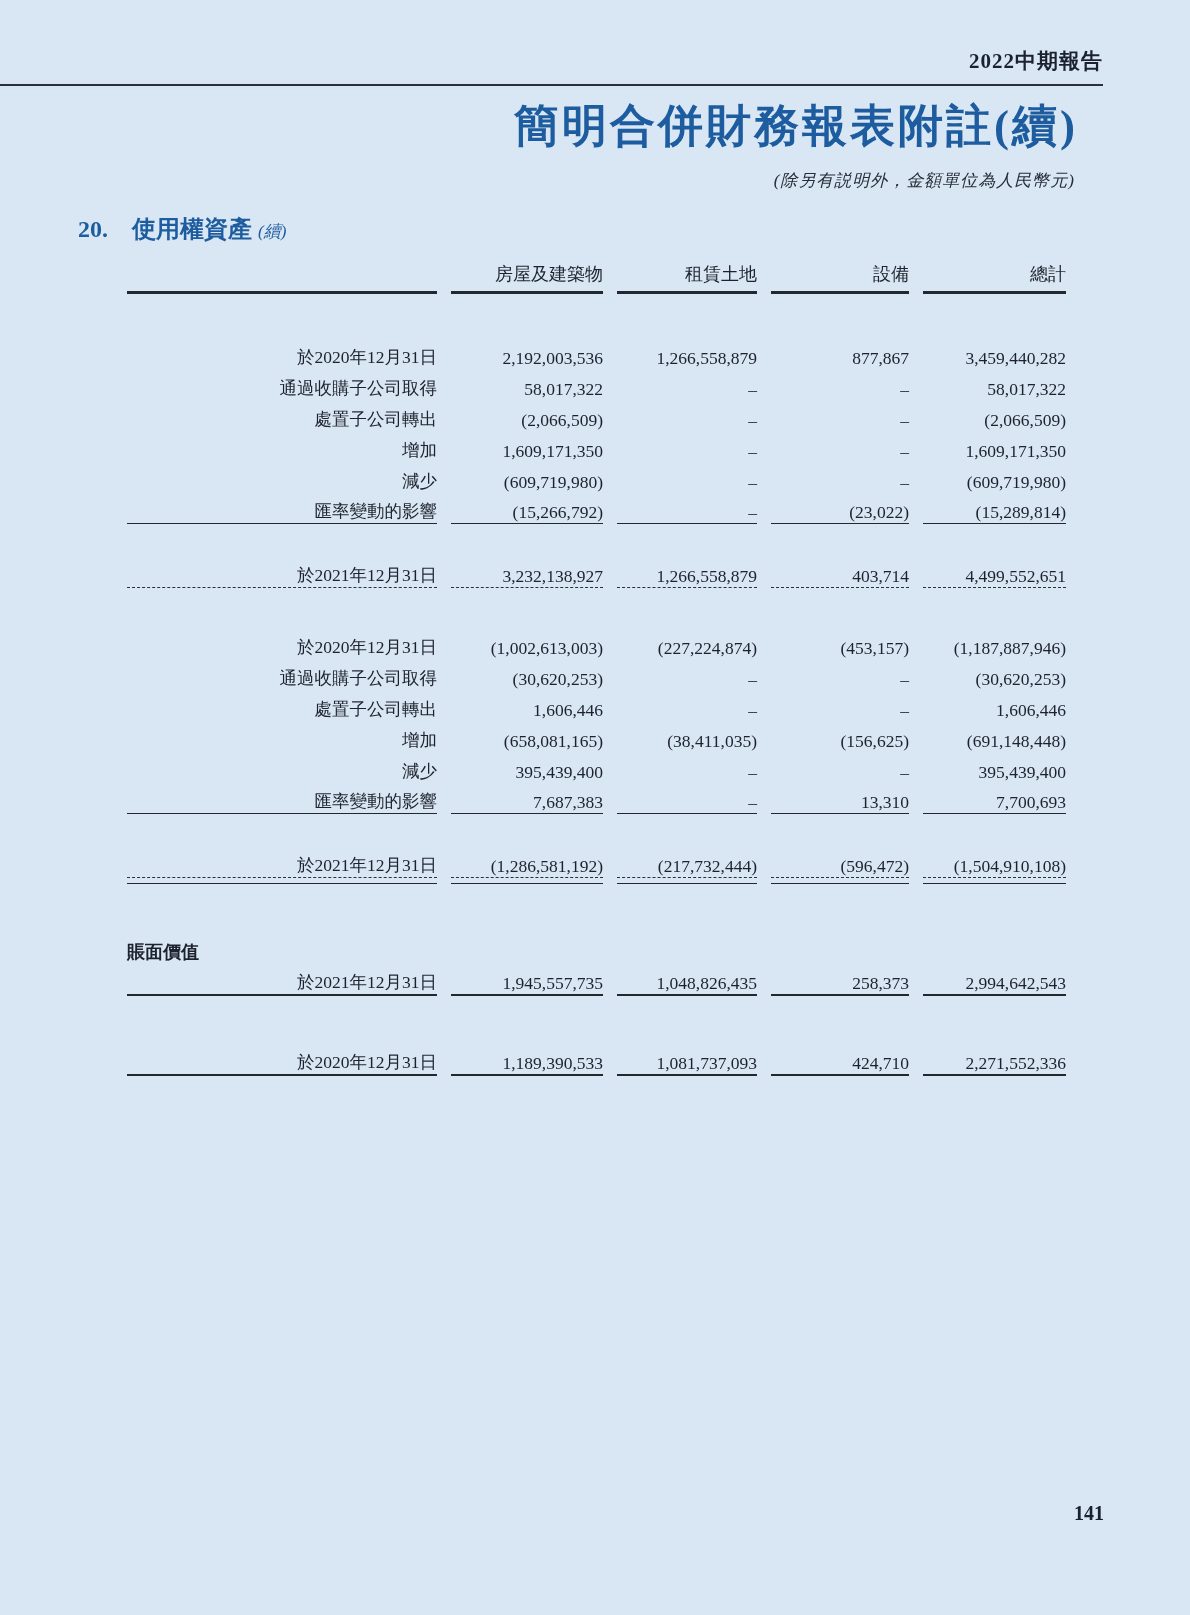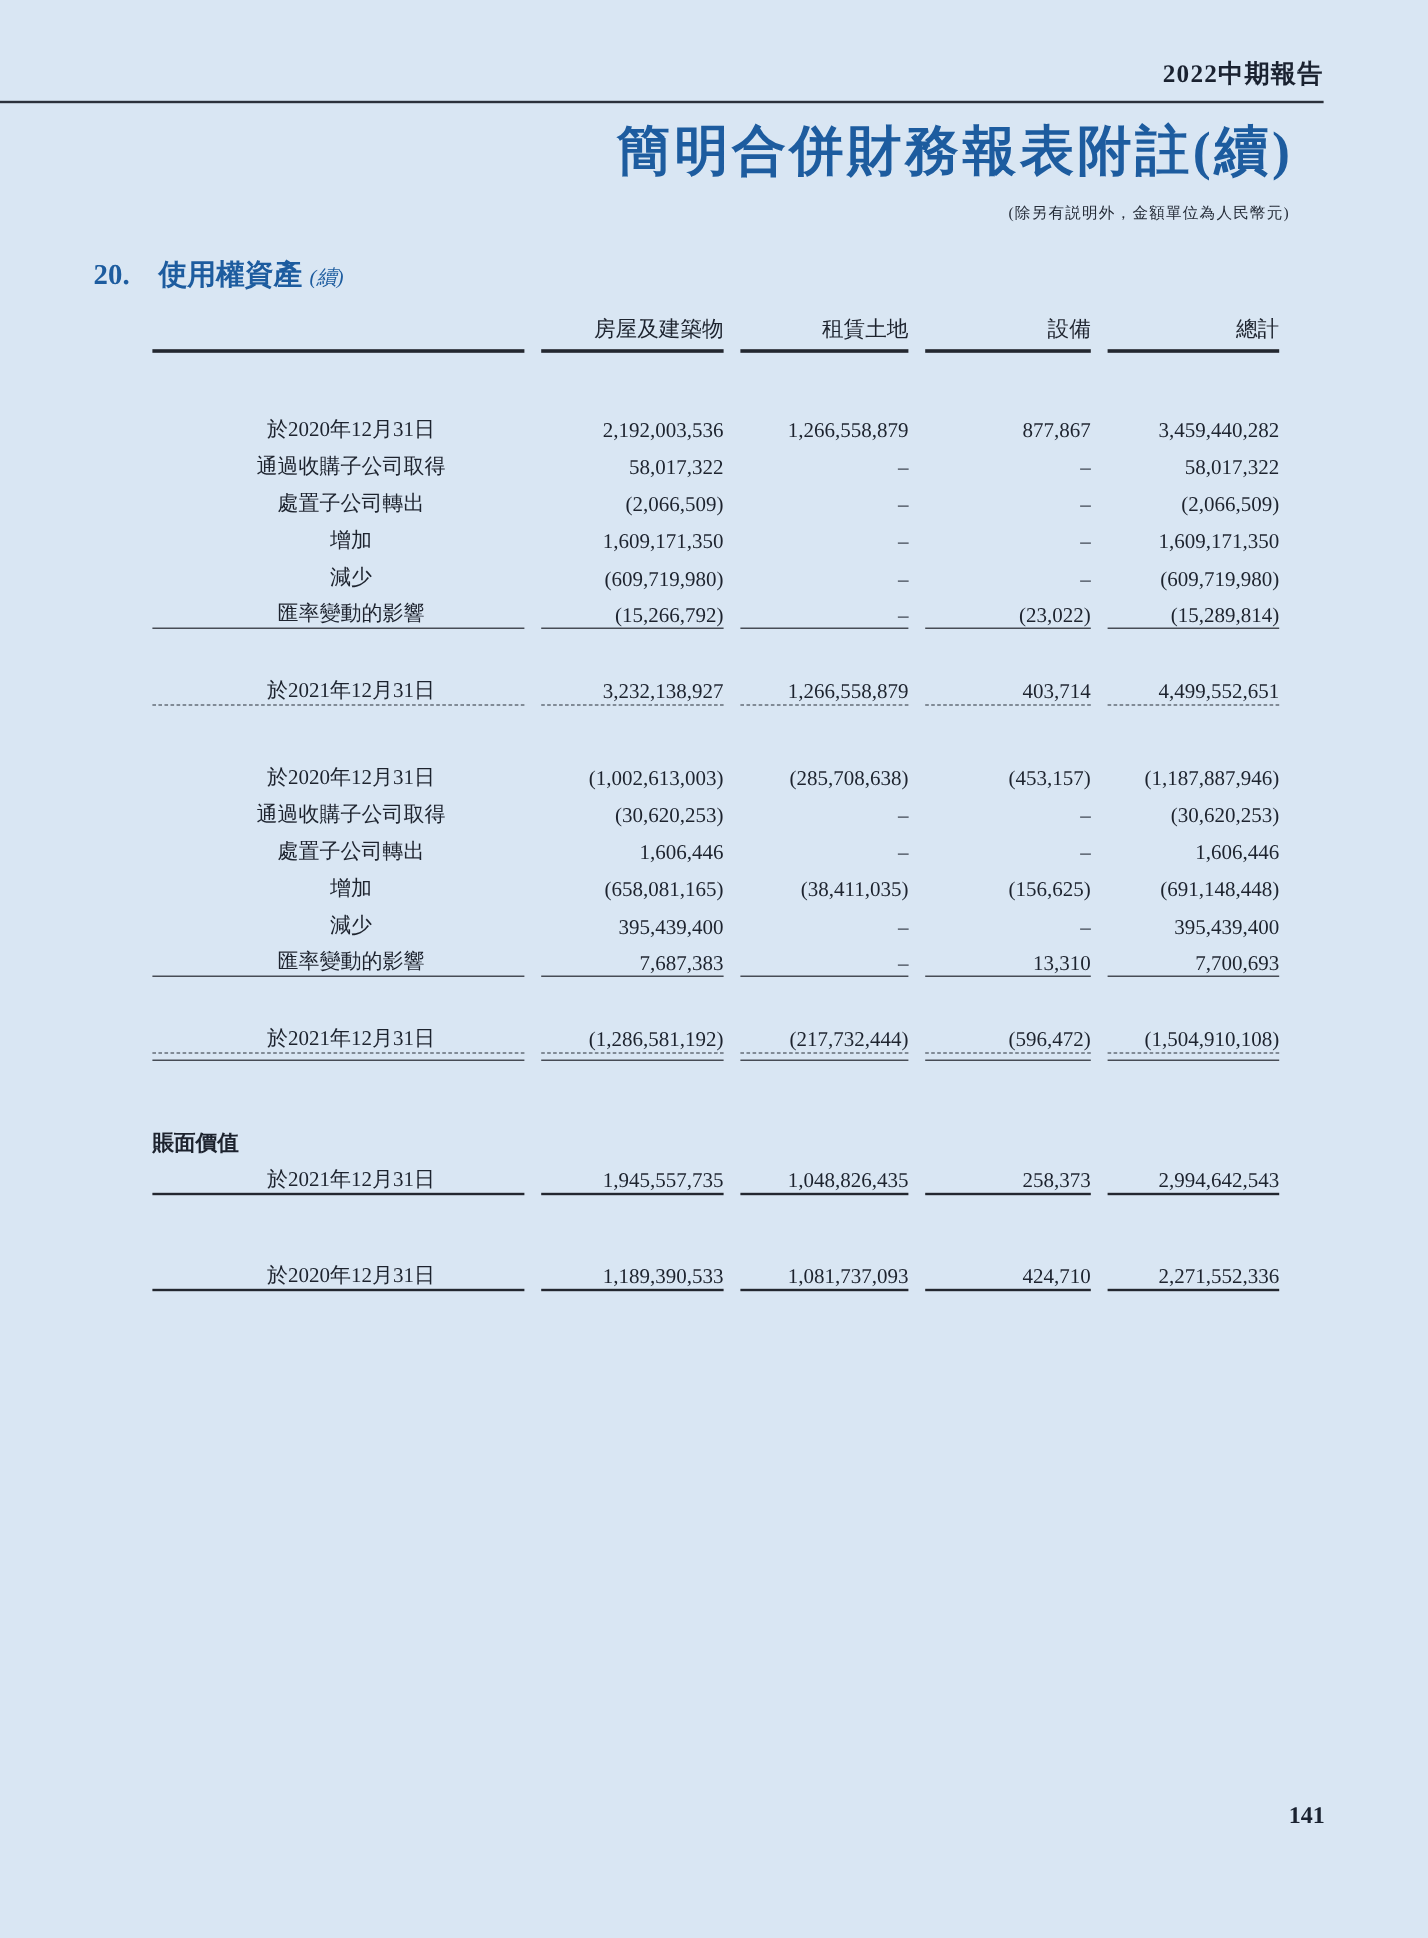--- a/index.html
+++ b/index.html
@@ -19,34 +19,34 @@
     position:absolute;top:84px;left:0;width:1103px;height:0;
     border-top:2px solid #2b313b;
   }
   .doc-title{
     position:absolute;top:96px;right:112px;
     font-size:45px;font-weight:bold;letter-spacing:3px;color:#1d5c9f;
     white-space:nowrap;
   }
   .doc-subtitle{
     position:absolute;top:169px;right:115px;
-    font-size:13px;color:#262d39;letter-spacing:1px;
+    font-size:17px;font-style:italic;color:#262d39;letter-spacing:1px;
   }
   .section-heading{
     position:absolute;top:213px;left:78px;
     font-size:24px;font-weight:bold;color:#1d5c9f;white-space:nowrap;
   }
   .section-heading .num{margin-right:24px;}
   .section-heading .cont{font-size:17px;font-style:italic;font-weight:normal;margin-left:6px;}
 
   .table-wrap{position:absolute;top:250px;left:113px;}
   table{border-collapse:separate;border-spacing:14px 0;}
   td{padding:0;vertical-align:bottom;font-size:17.5px;color:#1d232e;white-space:nowrap;}
   td.num{text-align:right;}
-  td.lbl{text-align:center;font-family:Liberation Serif, serif;}
+  td.lbl{text-align:right;font-family:Liberation Serif, serif;}
   tr.data td.lbl{padding-left:21px;}
   tr.hrow td{font-size:18px;padding-bottom:5px;}
   tr.sec td{font-weight:bold;font-size:18px;}
 
   tr.rule-head td{border-bottom:3px solid #23272f;}
   tr.rule-solid td{border-bottom:1.5px solid #23272f;}
   tr.rule-dashed td{border-bottom:1.5px dashed #2a303a;}
   tr.rule-thick td{border-bottom:2.5px solid #23272f;}
   tr.rule-row td{border-bottom:1.5px solid #23272f;}
 
@@ -151,21 +151,21 @@
         <td class="num">4,499,552,651</td>
       </tr>
 
       <tr class="h40">
             <td colspan="5"></td>
           </tr>
 
       <tr class="data h31">
         <td class="lbl">於2020年12月31日</td>
         <td class="num">(1,002,613,003)</td>
-        <td class="num">(285,708,638)</td>
+        <td class="num">(227,224,874)</td>
         <td class="num">(453,157)</td>
         <td class="num">(1,187,887,946)</td>
       </tr>
       <tr class="data h31">
         <td class="lbl">通過收購子公司取得</td>
         <td class="num">(30,620,253)</td>
         <td class="num">–</td>
         <td class="num">–</td>
         <td class="num">(30,620,253)</td>
       </tr>

